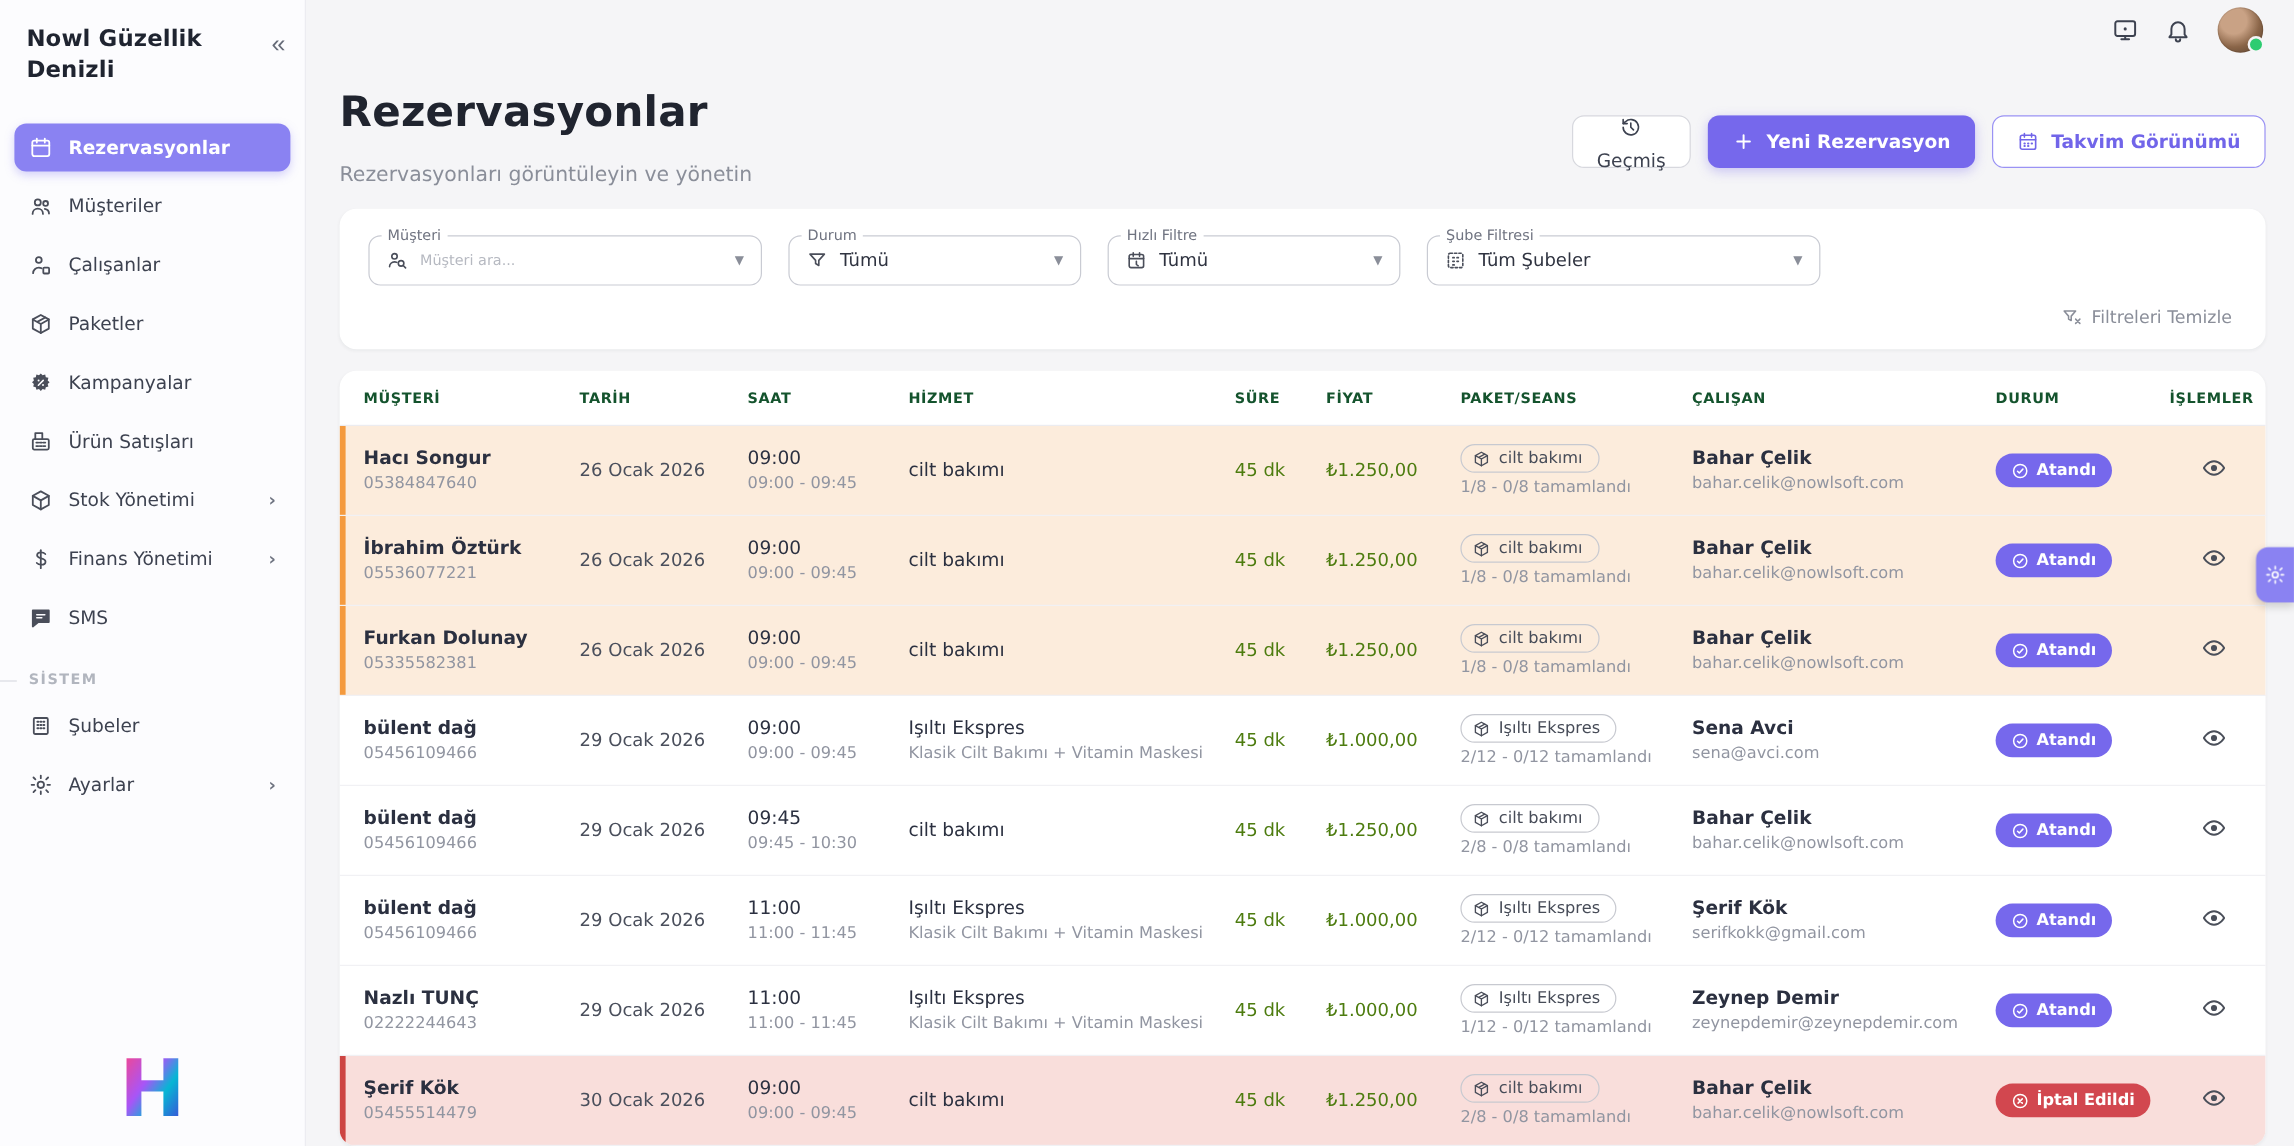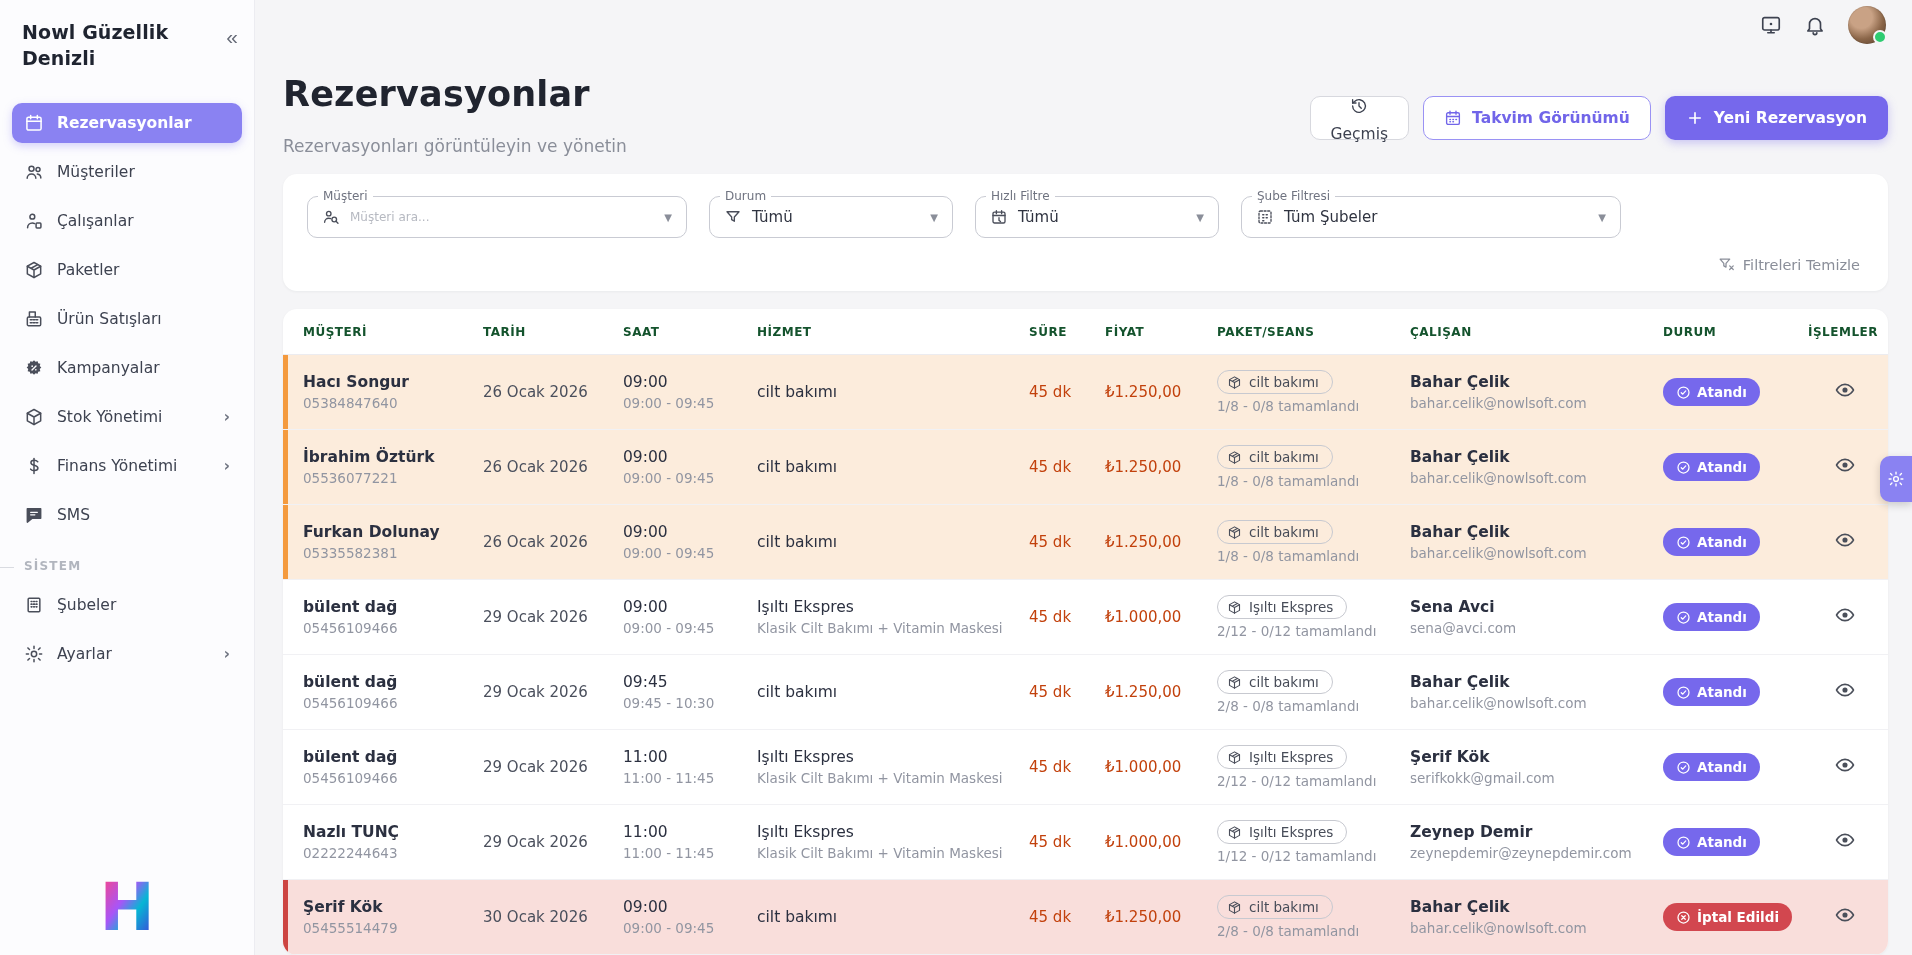--- a/index.html
+++ b/index.html
@@ -92,21 +92,21 @@
     position:absolute; top:-8px; left:10px; background:#fff; padding:0 5px;
     font-size:12px; color:#6f7380;
   }
   .field .ficon { width:18px; height:18px; color:#4a4e5a; flex:none; display:inline-flex; }
   .field .ficon svg { width:18px; height:18px; }
   .field .caret { margin-left:auto; color:#8a8e99; font-size:10px; }
   .field input {
     border:none; outline:none; font-size:12px; flex:1; font-family:inherit; color:#2f3340; background:transparent;
   }
   .field input::placeholder { color:#b6b9c1; }
-  .w-lg { width:380px; } .w-sm { width:244px; }
+  .w-lg { width:328px; } .w-sm { width:244px; }
   .clear-row {
     display:flex; justify-content:flex-end; align-items:center; gap:8px;
     padding:18px 4px 8px; color:#8a8e99; font-size:14.5px; cursor:pointer;
   }
   .clear-row .cicon { width:17px; height:17px; display:inline-flex; color:#8a8e99; }
   .clear-row .cicon svg { width:17px; height:17px; }
 
   
   .table-card { margin-top:18px; overflow:hidden; padding-bottom:0; }
   .thead,.trow {
@@ -118,21 +118,21 @@
   .th { font-size:12px; font-weight:700; color:#14532d; letter-spacing:.5px; }
   .trow { height:75px; border-bottom:1px solid #f1f1f4; position:relative; }
   .trow.peach { background:#fcecdc; }
   .trow.peach::before { content:""; position:absolute; left:0; top:0; bottom:0; width:5px; background:#f49a3e; }
   .trow.pink { background:#f9dedb; }
   .trow.pink::before { content:""; position:absolute; left:0; top:0; bottom:0; width:5px; background:#cd4542; }
   .cname { font-weight:600; color:#2b3040; font-size:15.5px; }
   .csub { color:#9195a1; font-size:13.5px; margin-top:4px; }
   .c-date { color:#4a4f5c; font-size:15px; }
   .tmain,.smain { color:#2b3040; font-size:15.5px; }
-  .c-duration,.c-price { color:#c2410c; font-size:15px; }
+  .c-duration,.c-price { color:#4d7c0f; font-size:15px; }
   .chip {
     display:inline-flex; align-items:center; gap:7px; border:1px solid #c7c9d0;
     border-radius:999px; padding:3px 13px 3px 9px; font-size:13.5px; color:#474c58;
   }
   .chip .chip-icon { width:15px; height:15px; display:inline-flex; color:#4a4e5a; }
   .chip .chip-icon svg { width:15px; height:15px; }
   .badge {
     display:inline-flex; align-items:center; gap:6px; padding:6px 13px;
     border-radius:999px; color:#fff; font-size:13.5px; font-weight:600;
   }
@@ -199,38 +199,38 @@
               <path d="M12 3l8 4.4v9.2L12 21l-8-4.4V7.4L12 3z"></path>
               <path d="M12 12l8-4.5M12 12v9M12 12L4 7.5M16.5 5.5l-8 4.4"></path>
             </svg>
           </span>
     <span class="lbl">Paketler</span>
 
   </div>
         <div class="nav-item">
     <span class="icon">
             <svg viewBox="0 0 24 24" fill="none" stroke="currentColor" stroke-width="1.8" stroke-linecap="round" stroke-linejoin="round">
-              <rect x="4" y="9.5" width="16" height="10.5" rx="1.5"></rect>
-              <path d="M6.5 9.5V3.5h7v6"></path>
-              <path d="M7.5 13h2M11 13h2M14.5 13h2M7.5 16.5h2M11 16.5h2M14.5 16.5h2"></path>
-            </svg>
-          </span>
-    <span class="lbl">Ürün Satışları</span>
-
-  </div>
-        <div class="nav-item">
-    <span class="icon">
-            <svg viewBox="0 0 24 24" fill="none" stroke="currentColor" stroke-width="1.8" stroke-linecap="round" stroke-linejoin="round">
               <path d="M12 2.6l1.8 1.9 2.6-.7.6 2.6 2.6.6-.7 2.6 1.9 1.8-1.9 1.8.7 2.6-2.6.6-.6 2.6-2.6-.7-1.8 1.9-1.8-1.9-2.6.7-.6-2.6-2.6-.6.7-2.6-1.9-1.8 1.9-1.8-.7-2.6 2.6-.6.6-2.6 2.6.7L12 2.6z" fill="currentColor" stroke="none"></path>
               <path d="M9.6 14.4l4.8-4.8" stroke="#fcfcfe" stroke-width="1.6"></path>
               <circle cx="9.8" cy="9.8" r="1" fill="#fcfcfe" stroke="none"></circle>
               <circle cx="14.2" cy="14.2" r="1" fill="#fcfcfe" stroke="none"></circle>
             </svg>
           </span>
     <span class="lbl">Kampanyalar</span>
+
+  </div>
+        <div class="nav-item">
+    <span class="icon">
+            <svg viewBox="0 0 24 24" fill="none" stroke="currentColor" stroke-width="1.8" stroke-linecap="round" stroke-linejoin="round">
+              <rect x="4" y="9.5" width="16" height="10.5" rx="1.5"></rect>
+              <path d="M6.5 9.5V3.5h7v6"></path>
+              <path d="M7.5 13h2M11 13h2M14.5 13h2M7.5 16.5h2M11 16.5h2M14.5 16.5h2"></path>
+            </svg>
+          </span>
+    <span class="lbl">Ürün Satışları</span>
 
   </div>
         <div class="nav-item">
     <span class="icon">
             <svg viewBox="0 0 24 24" fill="none" stroke="currentColor" stroke-width="1.8" stroke-linecap="round" stroke-linejoin="round">
               <path d="M12 3l8 4.4v9.2L12 21l-8-4.4V7.4L12 3z"></path>
               <path d="M12 12l8-4.5M12 12v9M12 12L4 7.5"></path>
             </svg>
           </span>
     <span class="lbl">Stok Yönetimi</span>
@@ -307,37 +307,37 @@
           <button class="btn btn-ghost">
             <span class="bicon">
                 <svg viewBox="0 0 24 24" fill="none" stroke="currentColor" stroke-width="1.8" stroke-linecap="round" stroke-linejoin="round">
                   <path d="M3.5 12a8.5 8.5 0 1 0 2.6-6.1L3.5 8"></path>
                   <path d="M3.5 3.5V8h4.5"></path>
                   <path d="M12 7.5V12l3 3"></path>
                 </svg>
               </span>
             <span>Geçmiş</span>
           </button>
+          <button class="btn btn-primary">
+            <span class="bicon">
+                <svg viewBox="0 0 24 24" fill="none" stroke="currentColor" stroke-width="1.8" stroke-linecap="round" stroke-linejoin="round">
+                  <path d="M12 5v14M5 12h14" stroke-width="2.2"></path>
+                </svg>
+              </span>
+            <span>Yeni Rezervasyon</span>
+          </button>
           <button class="btn btn-outline">
             <span class="bicon">
                 <svg viewBox="0 0 24 24" fill="none" stroke="currentColor" stroke-width="1.8" stroke-linecap="round" stroke-linejoin="round">
                   <rect x="3.5" y="5" width="17" height="15.5" rx="2"></rect>
                   <path d="M8 3v4M16 3v4M3.5 10h17"></path>
                   <path d="M8 14h.5M12 14h.5M16 14h.5M8 17h.5M12 17h.5" stroke-width="2.2"></path>
                 </svg>
               </span>
             <span>Takvim Görünümü</span>
-          </button>
-          <button class="btn btn-primary">
-            <span class="bicon">
-                <svg viewBox="0 0 24 24" fill="none" stroke="currentColor" stroke-width="1.8" stroke-linecap="round" stroke-linejoin="round">
-                  <path d="M12 5v14M5 12h14" stroke-width="2.2"></path>
-                </svg>
-              </span>
-            <span>Yeni Rezervasyon</span>
           </button>
         </div>
       </div>
 
       <div class="card filter-card">
         <div class="fields">
           <div class="field w-lg">
             <span class="flabel">Müşteri</span>
             <span class="ficon">
                 <svg viewBox="0 0 24 24" fill="none" stroke="currentColor" stroke-width="1.8" stroke-linecap="round" stroke-linejoin="round">

